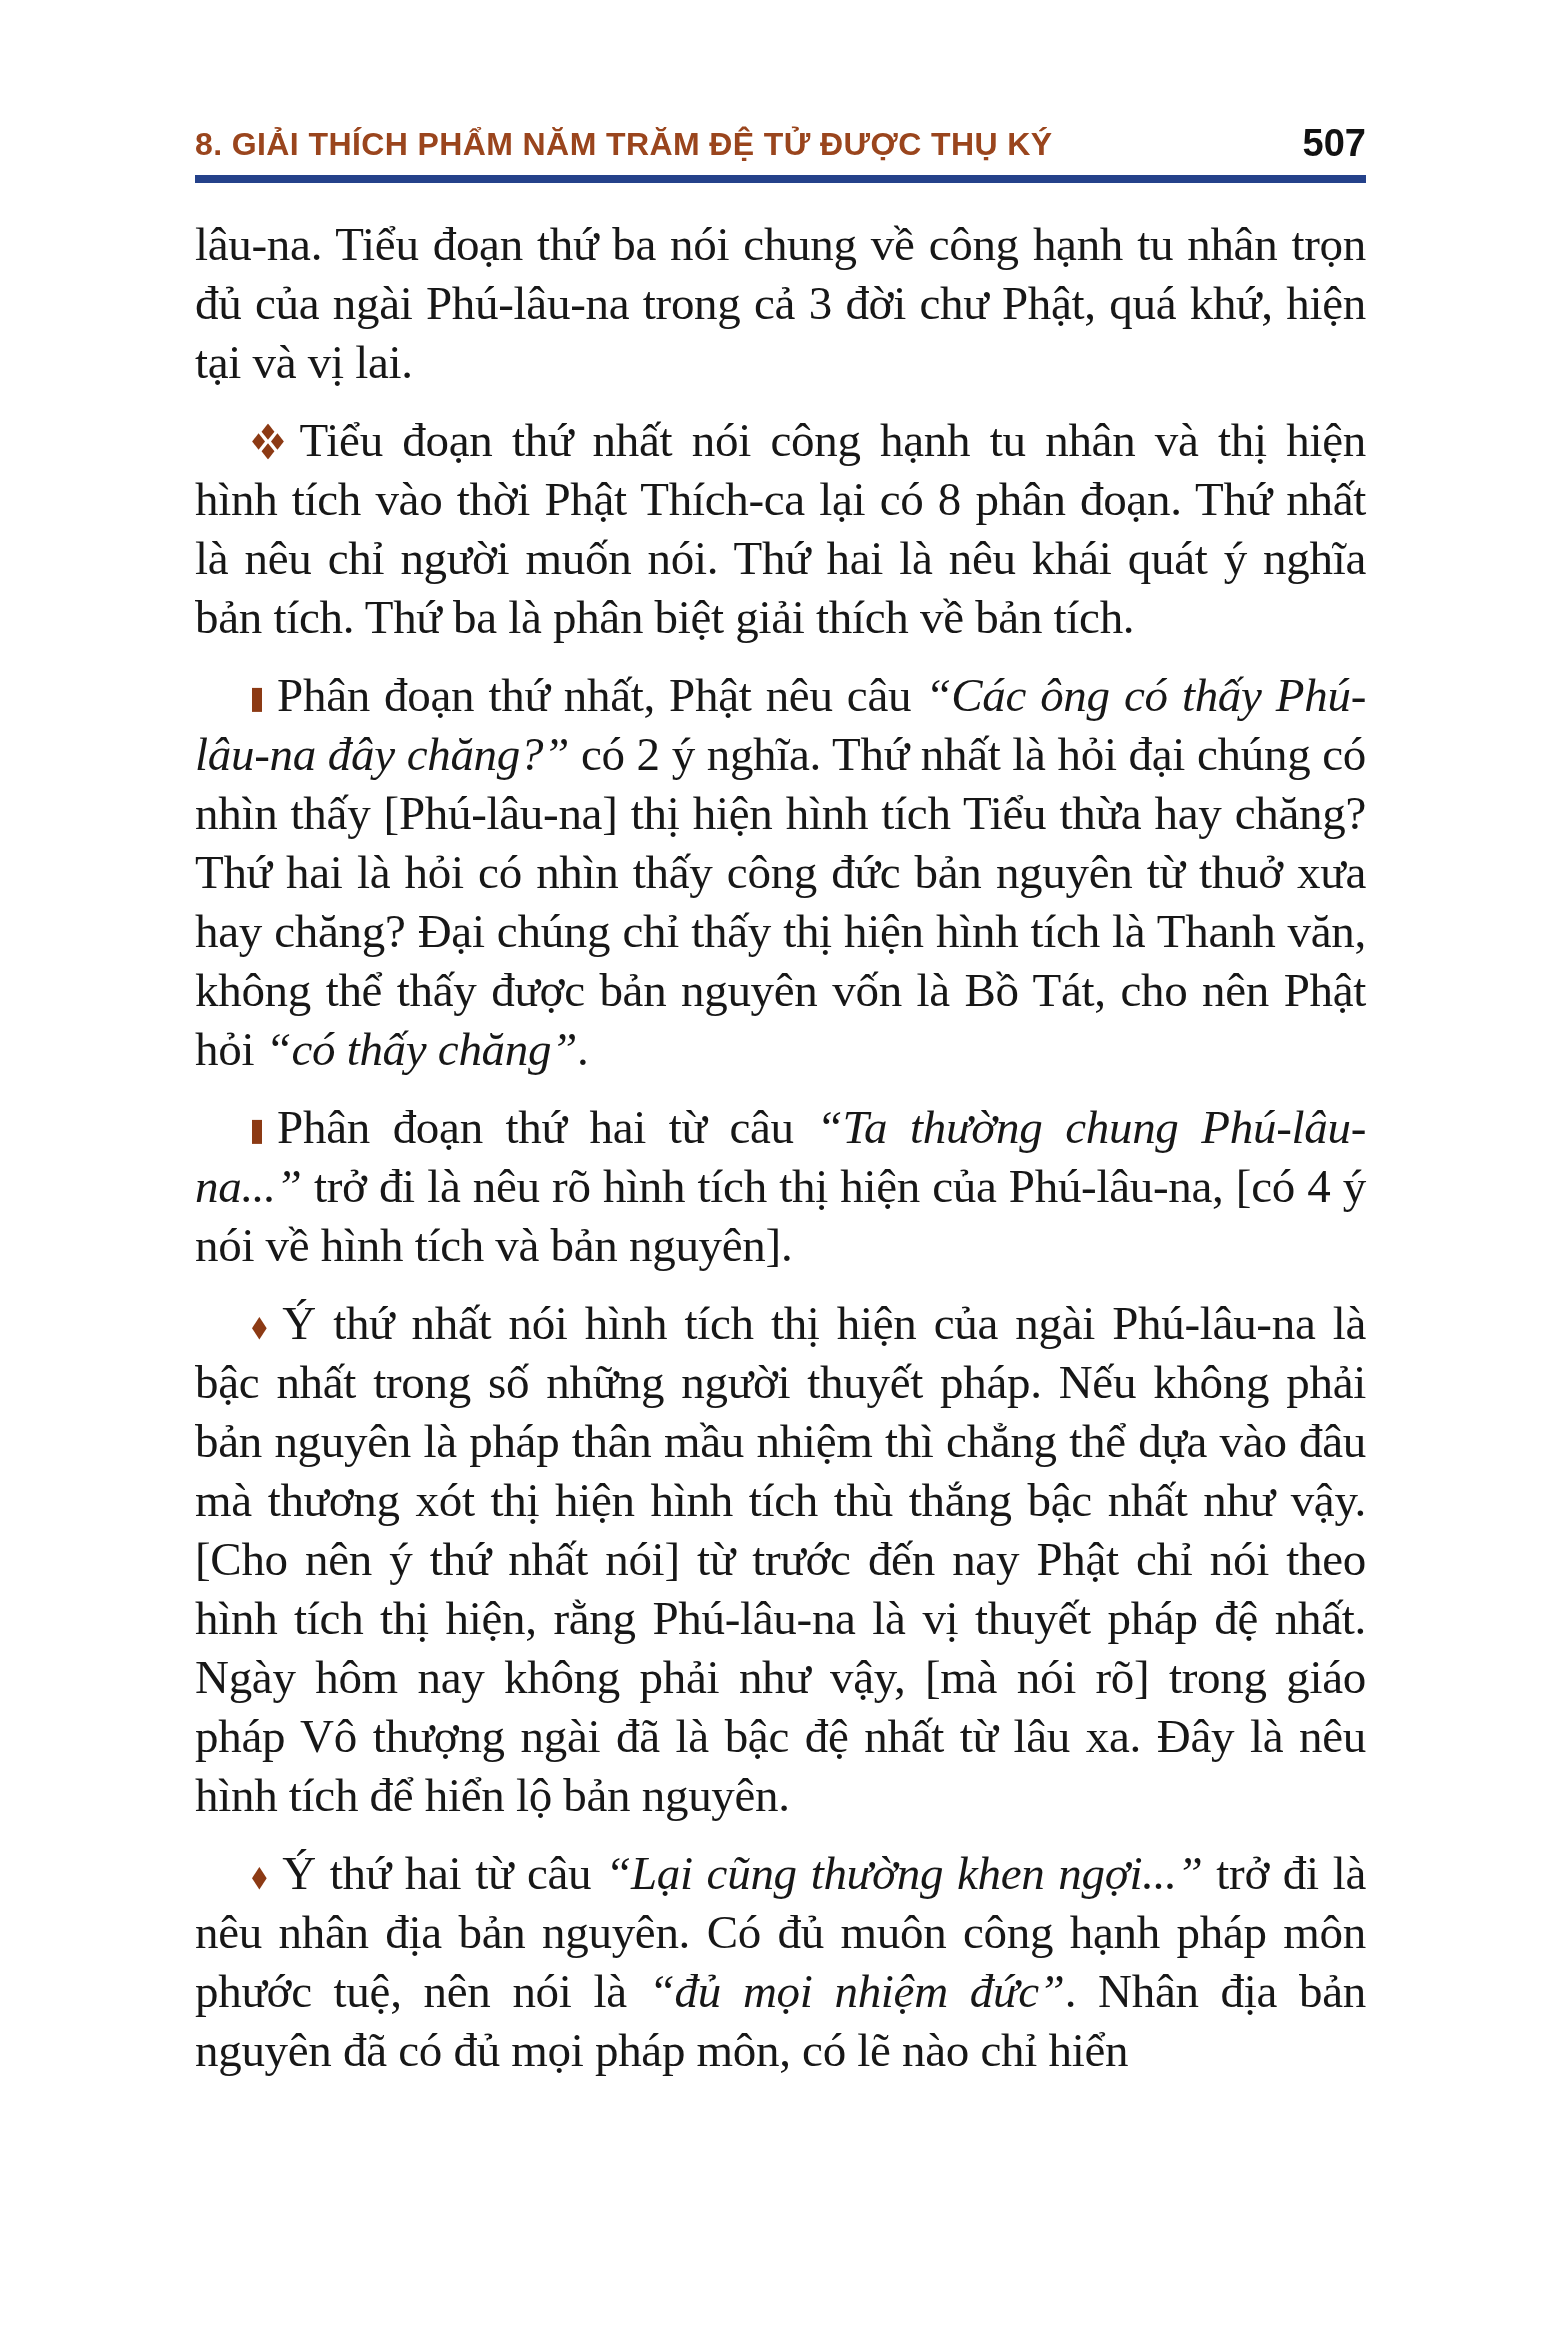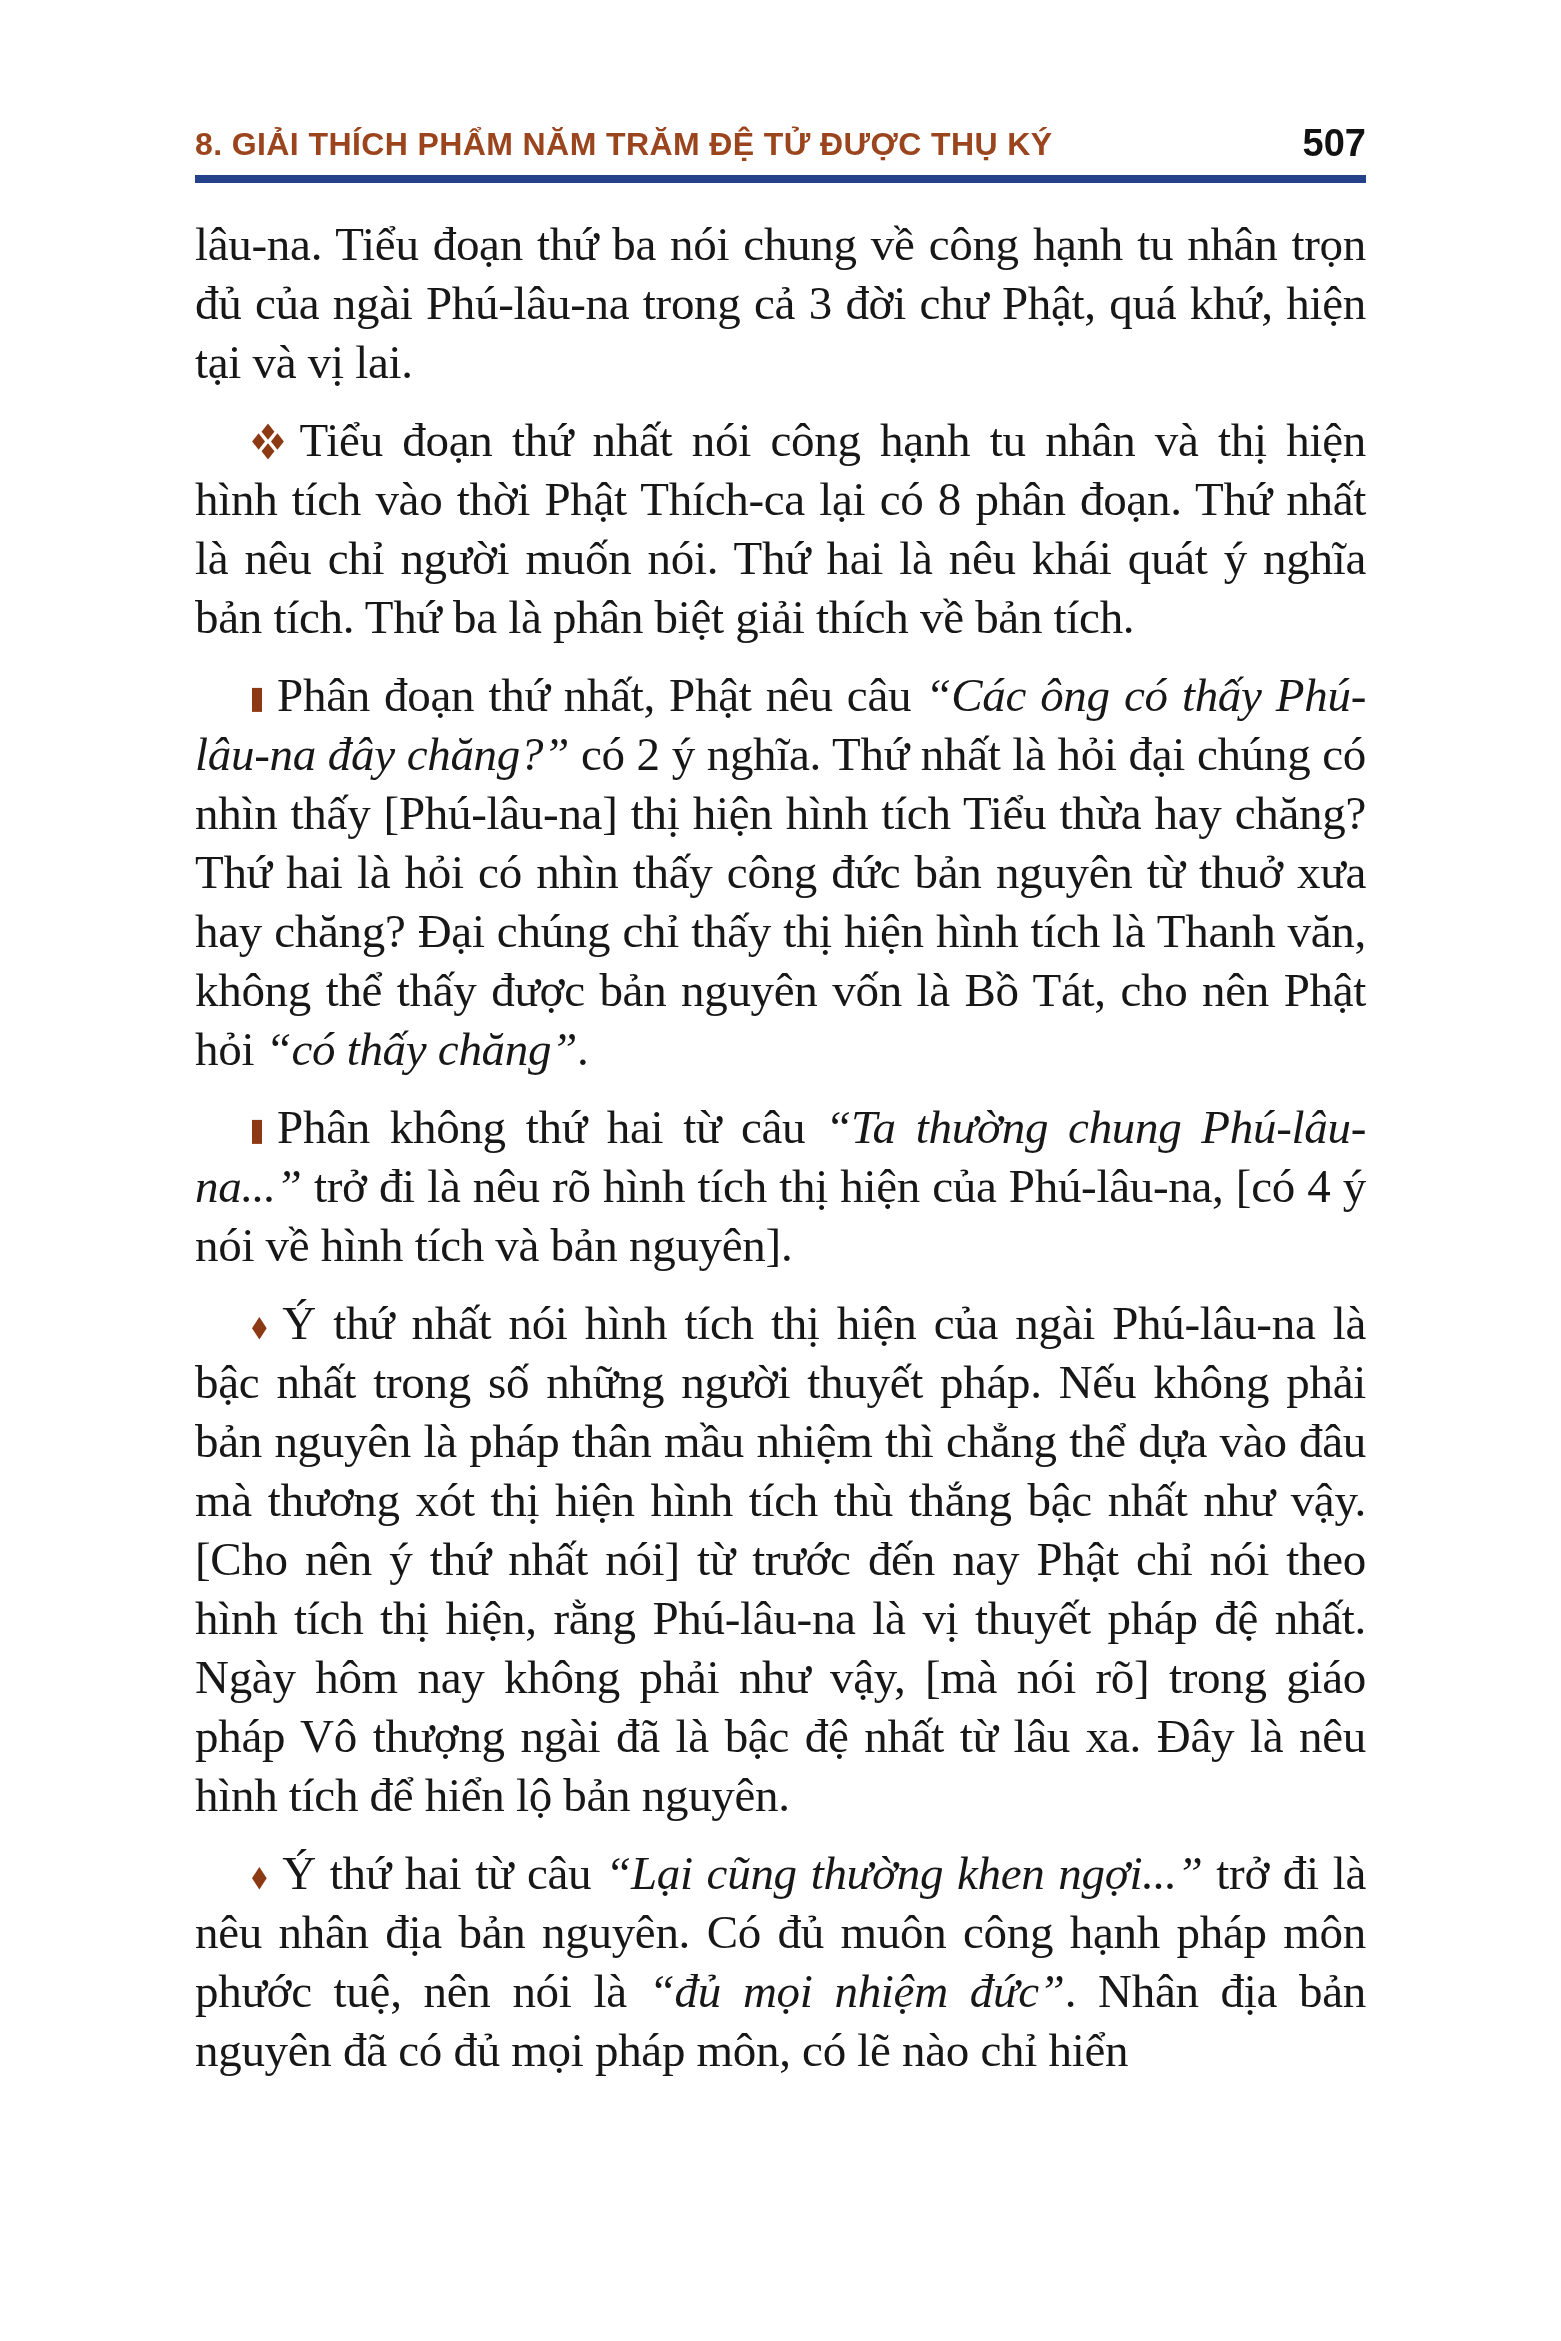--- a/index.html
+++ b/index.html
@@ -63,21 +63,21 @@
         <p class="para"><span>lâu-na. Tiểu đoạn thứ ba nói chung về công hạnh tu nhân trọn đủ của ngài Phú-lâu-na trong cả 3 đời chư Phật, quá khứ, hiện tại và vị lai.</span></p>
         <p class="para with-bullet"><span class="bullet-wrap"><svg class="bsvg" width="32" height="36" viewBox="0 0 37 42" style="transform:translateY(3.5px)">
               <g fill="#8c3a14">
                 <polygon points="18.5,0 26,9.5 18.5,19 11,9.5"></polygon>
                 <polygon points="7.5,11.5 15,21 7.5,30.5 0,21"></polygon>
                 <polygon points="29.5,11.5 37,21 29.5,30.5 22,21"></polygon>
                 <polygon points="18.5,23 26,32.5 18.5,42 11,32.5"></polygon>
               </g>
             </svg></span><span>Tiểu đoạn thứ nhất nói công hạnh tu nhân và thị hiện hình tích vào thời Phật Thích-ca lại có 8 phân đoạn. Thứ nhất là nêu chỉ người muốn nói. Thứ hai là nêu khái quát ý nghĩa bản tích. Thứ ba là phân biệt giải thích về bản tích.</span></p>
         <p class="para with-bullet"><span class="bullet-wrap"><span class="bsq"></span></span><span>Phân đoạn thứ nhất, Phật nêu câu </span><em class="seg-italic">“Các ông có thấy Phú-lâu-na đây chăng?”</em><span> có 2 ý nghĩa. Thứ nhất là hỏi đại chúng có nhìn thấy [Phú-lâu-na] thị hiện hình tích Tiểu thừa hay chăng? Thứ hai là hỏi có nhìn thấy công đức bản nguyên từ thuở xưa hay chăng? Đại chúng chỉ thấy thị hiện hình tích là Thanh văn, không thể thấy được bản nguyên vốn là Bồ Tát, cho nên Phật hỏi </span><em class="seg-italic">“có thấy chăng”</em><span>.</span></p>
-        <p class="para with-bullet"><span class="bullet-wrap"><span class="bsq"></span></span><span>Phân không thứ hai từ câu </span><em class="seg-italic">“Ta thường chung Phú-lâu-na...”</em><span> trở đi là nêu rõ hình tích thị hiện của Phú-lâu-na, [có 4 ý nói về hình tích và bản nguyên].</span></p>
+        <p class="para with-bullet"><span class="bullet-wrap"><span class="bsq"></span></span><span>Phân đoạn thứ hai từ câu </span><em class="seg-italic">“Ta thường chung Phú-lâu-na...”</em><span> trở đi là nêu rõ hình tích thị hiện của Phú-lâu-na, [có 4 ý nói về hình tích và bản nguyên].</span></p>
         <p class="para with-bullet"><span class="bullet-wrap"><svg class="bsvg" width="14.7" height="22.6" viewBox="0 0 17 26" style="transform:translateY(0.9px)">
               <polygon fill="#8c3a14" points="8.5,0 17,13 8.5,26 0,13"></polygon>
             </svg></span><span>Ý thứ nhất nói hình tích thị hiện của ngài Phú-lâu-na là bậc nhất trong số những người thuyết pháp. Nếu không phải bản nguyên là pháp thân mầu nhiệm thì chẳng thể dựa vào đâu mà thương xót thị hiện hình tích thù thắng bậc nhất như vậy. [Cho nên ý thứ nhất nói] từ trước đến nay Phật chỉ nói theo hình tích thị hiện, rằng Phú-lâu-na là vị thuyết pháp đệ nhất. Ngày hôm nay không phải như vậy, [mà nói rõ] trong giáo pháp Vô thượng ngài đã là bậc đệ nhất từ lâu xa. Đây là nêu hình tích để hiển lộ bản nguyên.</span></p>
         <p class="para with-bullet"><span class="bullet-wrap"><svg class="bsvg" width="14.7" height="22.6" viewBox="0 0 17 26" style="transform:translateY(0.9px)">
               <polygon fill="#8c3a14" points="8.5,0 17,13 8.5,26 0,13"></polygon>
             </svg></span><span>Ý thứ hai từ câu </span><em class="seg-italic">“Lại cũng thường khen ngợi...”</em><span> trở đi là nêu nhân địa bản nguyên. Có đủ muôn công hạnh pháp môn phước tuệ, nên nói là </span><em class="seg-italic">“đủ mọi nhiệm đức”</em><span>. Nhân địa bản nguyên đã có đủ mọi pháp môn, có lẽ nào chỉ hiển</span></p>
       </main>
 
   </div>
 </div>

